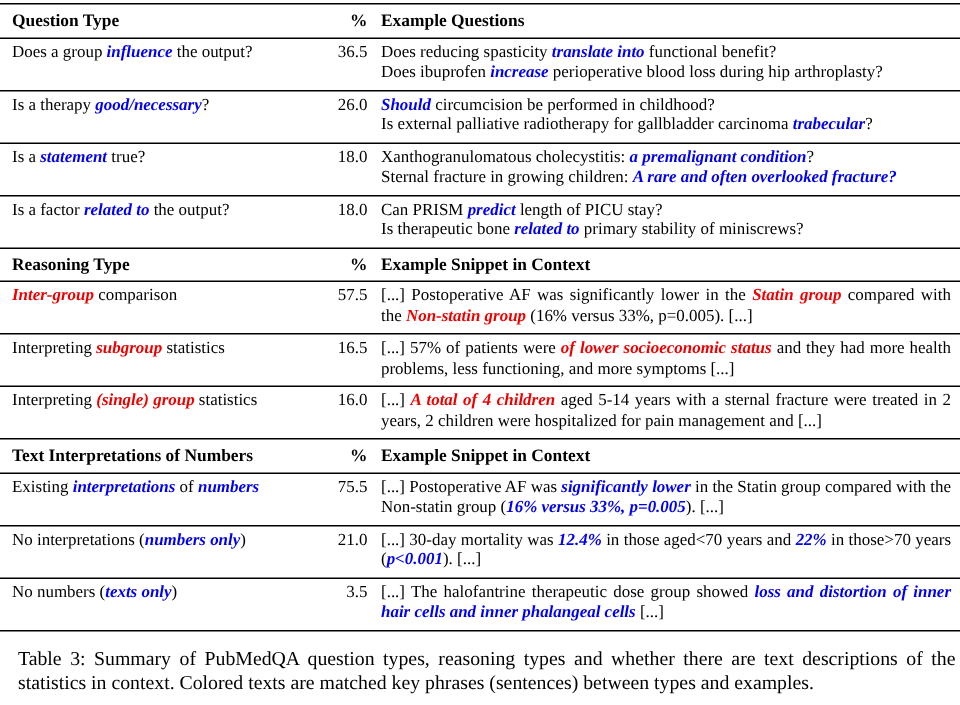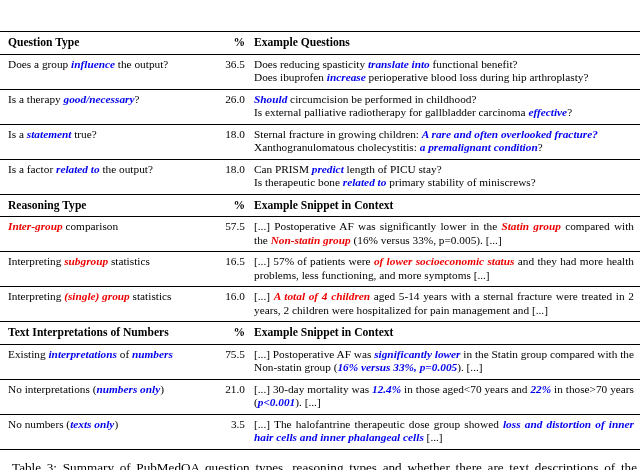--- a/index.html
+++ b/index.html
@@ -13,21 +13,20 @@
   #page {
     width: 640px;
     height: 470px;
     box-sizing: border-box;
     padding-top: 2px;
     overflow: hidden;
   }
   .dtable {
     border-top: 1.8px solid #000;
     border-bottom: 1.8px solid #000;
-    margin-top: 29px;
   }
   .tsection:not(:first-child) {
     border-top: 1.8px solid #000;
   }
   .trow {
     display: grid;
     grid-template-columns: 198px 30px 1fr;
     column-gap: 9px;
     padding: 3px 6px 4px 8px;
     font-size: 11.3px;
@@ -86,31 +85,31 @@
             <div class="xline"><span>Does ibuprofen </span><span class="kw kw-blue">increase</span><span> perioperative blood loss during hip arthroplasty?</span></div>
           </div>
       </div>
       <div class="trow">
         <div class="cell-label">
             <div class="xline"><span>Is a therapy </span><span class="kw kw-blue">good/necessary</span><span>?</span></div>
           </div>
         <div class="cell-pct">26.0</div>
         <div class="cell-example">
             <div class="xline"><span class="kw kw-blue">Should</span><span> circumcision be performed in childhood?</span></div>
-            <div class="xline"><span>Is external palliative radiotherapy for gallbladder carcinoma </span><span class="kw kw-blue">effective</span><span>?</span></div>
+            <div class="xline"><span>Is external palliative radiotherapy for gallbladder carcinoma </span><span class="kw kw-blue">trabecular</span><span>?</span></div>
           </div>
       </div>
       <div class="trow">
         <div class="cell-label">
             <div class="xline"><span>Is a </span><span class="kw kw-blue">statement</span><span> true?</span></div>
           </div>
         <div class="cell-pct">18.0</div>
         <div class="cell-example">
+            <div class="xline"><span>Xanthogranulomatous cholecystitis: </span><span class="kw kw-blue">a premalignant condition</span><span>?</span></div>
             <div class="xline"><span>Sternal fracture in growing children: </span><span class="kw kw-blue">A rare and often overlooked fracture?</span></div>
-            <div class="xline"><span>Xanthogranulomatous cholecystitis: </span><span class="kw kw-blue">a premalignant condition</span><span>?</span></div>
           </div>
       </div>
       <div class="trow">
         <div class="cell-label">
             <div class="xline"><span>Is a factor </span><span class="kw kw-blue">related to</span><span> the output?</span></div>
           </div>
         <div class="cell-pct">18.0</div>
         <div class="cell-example">
             <div class="xline"><span>Can PRISM </span><span class="kw kw-blue">predict</span><span> length of PICU stay?</span></div>
             <div class="xline"><span>Is therapeutic bone </span><span class="kw kw-blue">related to</span><span> primary stability of miniscrews?</span></div>

